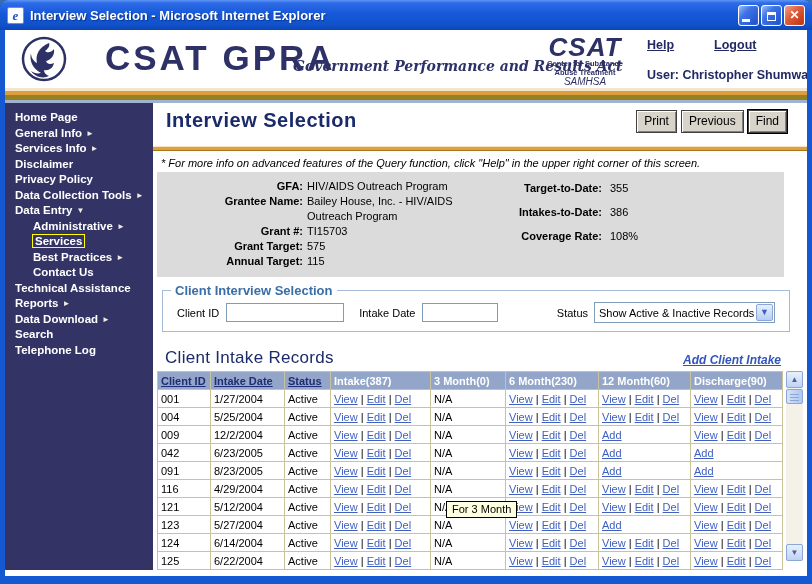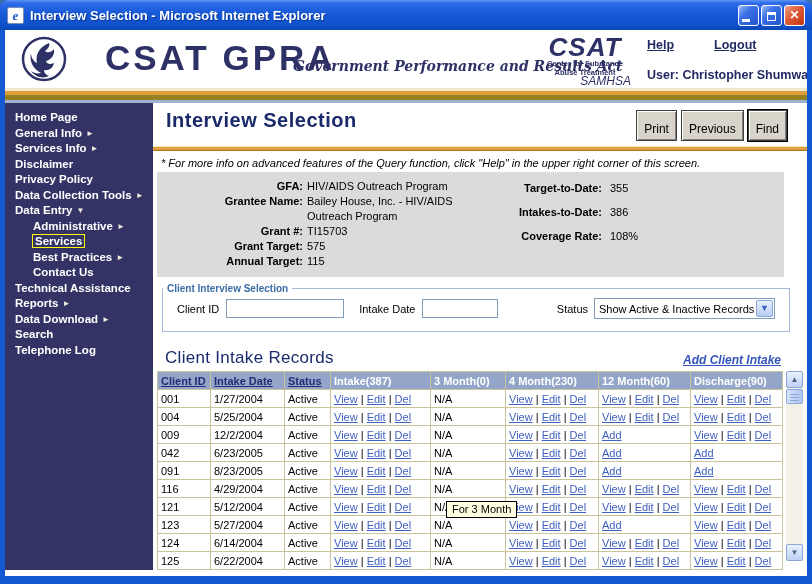--- a/index.html
+++ b/index.html
@@ -29,21 +29,21 @@
   
   .app-header { position:absolute; top:0; left:0; width:802px; height:58px; background:#fff; }
   .hhs-logo { position:absolute; left:14px; top:5px; width:50px; height:48px; }
   .gpra-title { position:absolute; left:100px; top:8px; font-size:35px; font-weight:bold; letter-spacing:3px;
     color:#2E3166; font-family:"Liberation Sans",sans-serif; }
   .gpra-tagline { position:absolute; left:288px; top:28px; font-family:"DejaVu Serif",serif; font-style:italic;
     font-weight:bold; font-size:14px; color:#2E3166; }
   .csat-block { position:absolute; left:534px; top:4px; width:92px; text-align:center; color:#2E3166; }
   .csat-big { font-size:26px; font-weight:bold; font-style:italic; letter-spacing:1px; line-height:26px; }
   .csat-small { font-size:7.5px; font-weight:bold; line-height:8.5px; }
-  .csat-samhsa { font-size:12px; font-style:italic; line-height:9px;text-align:right; }
+  .csat-samhsa { font-size:10px; font-style:italic; line-height:9px; }
   .help-links { position:absolute; left:642px; top:8px; display:flex; gap:40px; }
   .help-links a { color:#232A63; font-weight:bold; font-size:12.5px; text-decoration:underline; }
   .user-line { position:absolute; left:642px; top:38px; font-weight:bold; font-size:12.5px; color:#232A63; white-space:nowrap; }
 
   .header-band { position:absolute; top:58px; left:0; width:802px; height:15px; }
   .band1 { height:3px; background:#F2E6CC; }
   .band2 { height:4px; background:#DE9E3E; }
   .band3 { height:5px; background:#97801F; }
   .band4 { height:3px; background:#9FB3D1; }
 
@@ -54,38 +54,38 @@
   .nav-item.indent { padding-left:28px; }
   .nav-item .sel-box { outline:1px solid #FFFF00; padding:0 2px; }
   .arrow { font-size:8px; margin-left:4px; color:#F0EADF; vertical-align:1px; }
 
   
   .main { position:absolute; top:73px; left:148px; width:654px; height:473px; background:#fff; overflow:hidden; }
 
   .page-title { position:absolute; top:6px; left:13px; font-size:20px; color:#1B2A6B; letter-spacing:0.5px;font-weight:bold; }
   .btn-row { position:absolute; top:7px; right:20px; display:flex; gap:4px; }
   .xp-btn { background:#D8D4CA; border:1px solid #404040; box-shadow:inset 1px 1px 0 #fff, inset -1px -1px 0 #808080;
-    font-size:12px; padding:11px 7px 4px; color:#000; cursor:pointer; font-family:"Liberation Sans",sans-serif; }
+    font-size:12px; padding:3px 7px 4px; color:#000; cursor:pointer; font-family:"Liberation Sans",sans-serif; }
   .xp-btn.default { box-shadow:inset 1px 1px 0 #fff, inset -1px -1px 0 #808080, 0 0 0 1px #000; }
 
   .hr-orange { position:absolute; top:43px; left:0; width:654px; height:5px;
     border-top:1px solid #F5E3C2; background:#DFA13F; border-bottom:1px solid #A8741C; }
   .note { position:absolute; top:54px; left:8px; font-size:11px; font-style:italic; color:#000; }
 
   .info-box { position:absolute; top:69px; left:4px; width:627px; height:105px; background:#DBDBDB; font-size:11px; }
   .info-grid { display:grid; grid-template-columns:146px 186px; column-gap:4px; position:absolute; top:7px; left:0; }
   .info-grid .lbl { font-weight:bold; text-align:right; line-height:15px; }
   .info-grid .val { line-height:15px; }
   .info-right { position:absolute; top:9px; left:323px; display:grid; grid-template-columns:122px 60px; column-gap:8px; row-gap:10px; }
   .info-right .lbl { font-weight:bold; text-align:right; line-height:14px; }
   .info-right .val { line-height:14px; }
 
   .filter-set { position:absolute; top:180px; left:9px; width:628px; height:49px; border:1px solid #A3BAD9;
     padding:0; }
-  .filter-set legend { font-size:10px; font-weight:bold; color:#3A6EA5; padding:0 4px; }
+  .filter-set legend { font-size:13px; font-weight:bold; color:#3A6EA5; margin-left:8px; padding:0 4px; }
   .filter-row { display:flex; align-items:center; padding:4px 14px 0 14px; font-size:11px; }
   .xp-input { border:1px solid #7F9DB9; height:19px; font-size:11px; padding:0 3px; font-family:"Liberation Sans",sans-serif; }
   .inp-client { width:118px; margin-left:7px; }
   .inp-date { width:76px; margin-left:7px; }
   .lbl-date { margin-left:15px; }
   .lbl-status { margin-left:auto; }
   .xp-select { width:181px; height:21px; border:1px solid #7F9DB9; margin-left:6px; display:flex; align-items:center;
     background:#fff; font-size:11px; cursor:pointer; }
   .xp-select .sel-text { flex:1 1 auto; padding-left:4px; white-space:nowrap; overflow:hidden; }
   .sel-btn { width:17px; height:17px; margin:1px; border:1px solid #8DA6D8; border-radius:2px;
@@ -249,21 +249,21 @@
               <col style="width:92px">
               <col style="width:92px">
           </colgroup>
           <thead>
               <tr>
                 <th><a href="#">Client ID</a></th>
                 <th><a href="#">Intake Date</a></th>
                 <th><a href="#">Status</a></th>
                 <th>Intake(387)</th>
                 <th>3 Month(0)</th>
-                <th>4 Month(230)</th>
+                <th>6 Month(230)</th>
                 <th>12 Month(60)</th>
                 <th>Discharge(90)</th>
               </tr>
             </thead>
           <tbody>
               <tr>
                 <td>001</td>
                 <td>1/27/2004</td>
                 <td>Active</td>
                 <td><a class="tlink" href="#">View</a><span class="sep"> | </span><a class="tlink" href="#">Edit</a><span class="sep"> | </span><a class="tlink" href="#">Del</a></td>

